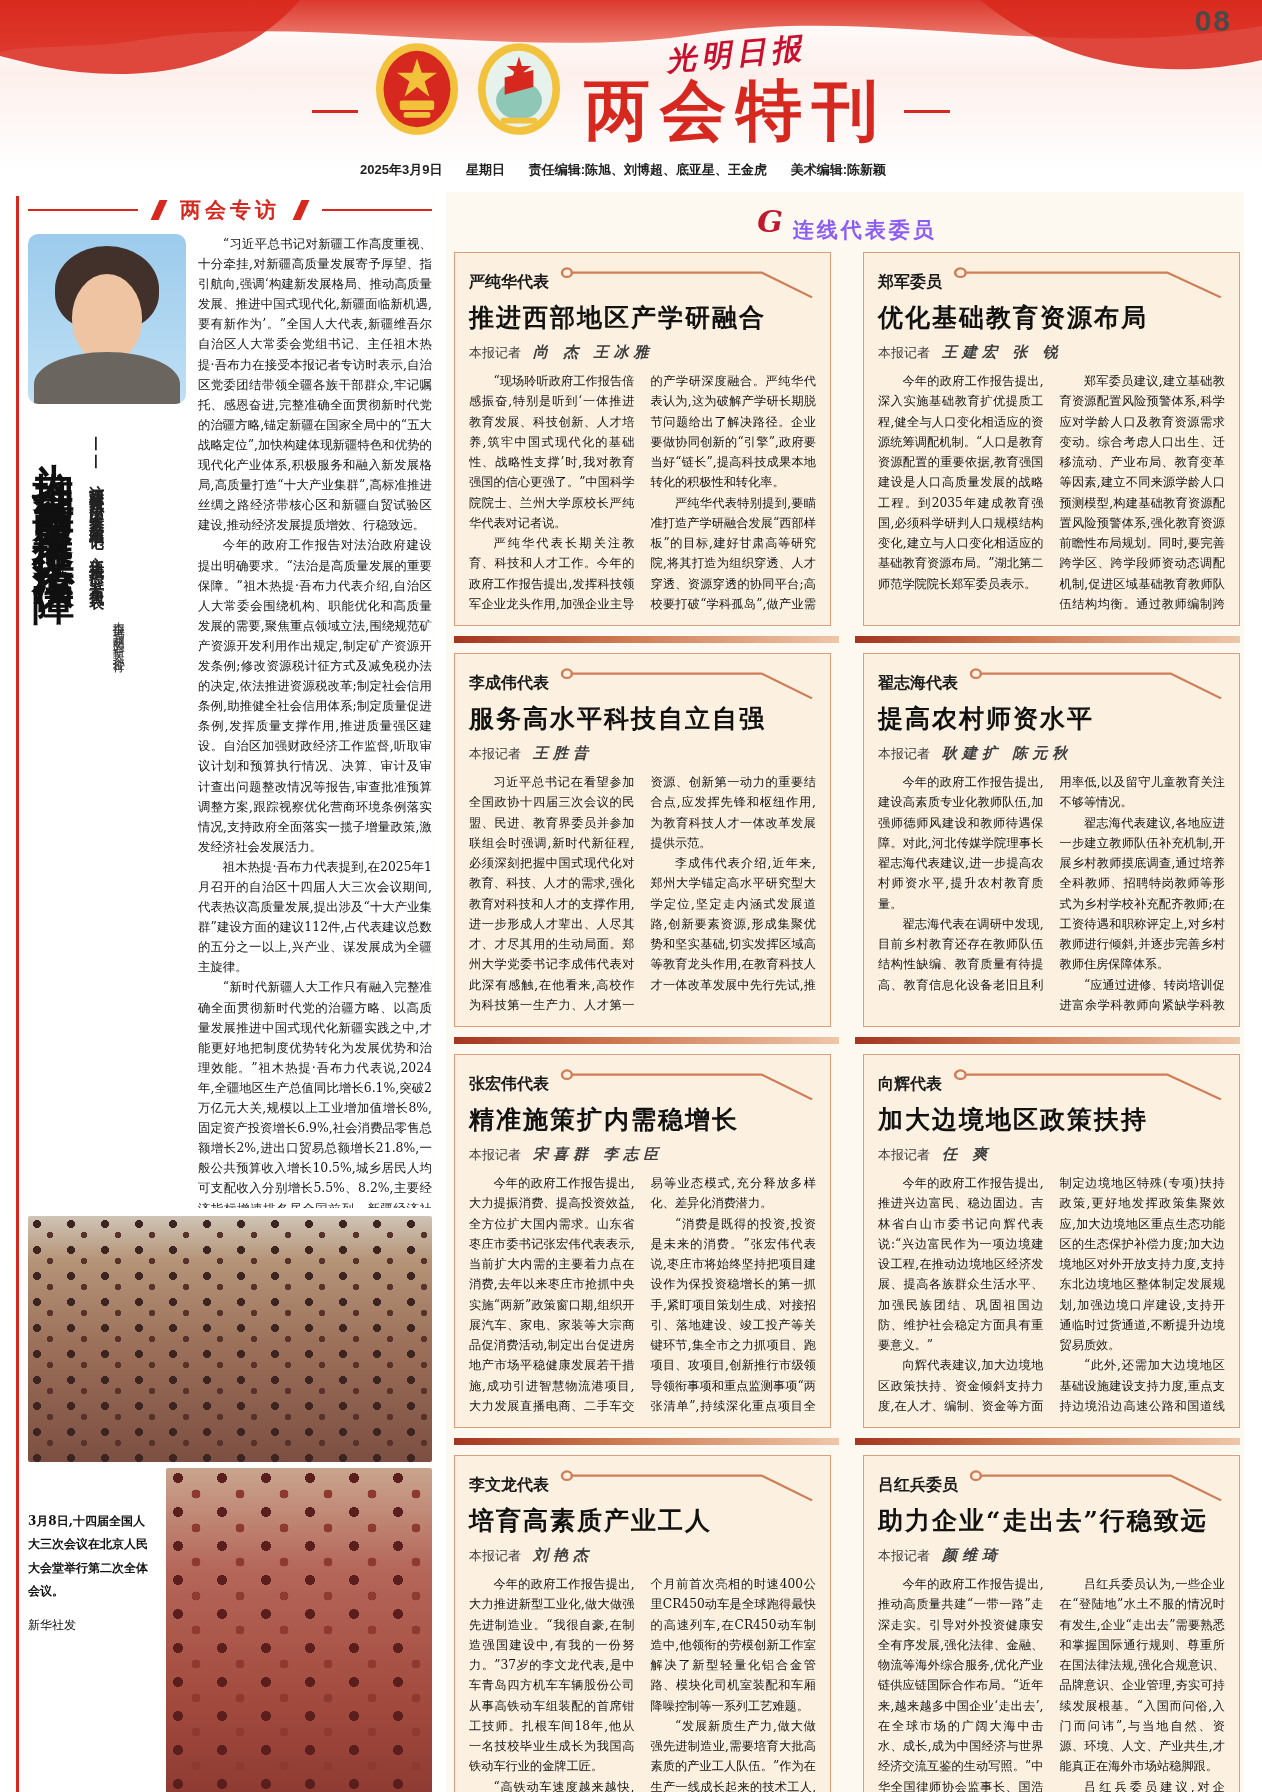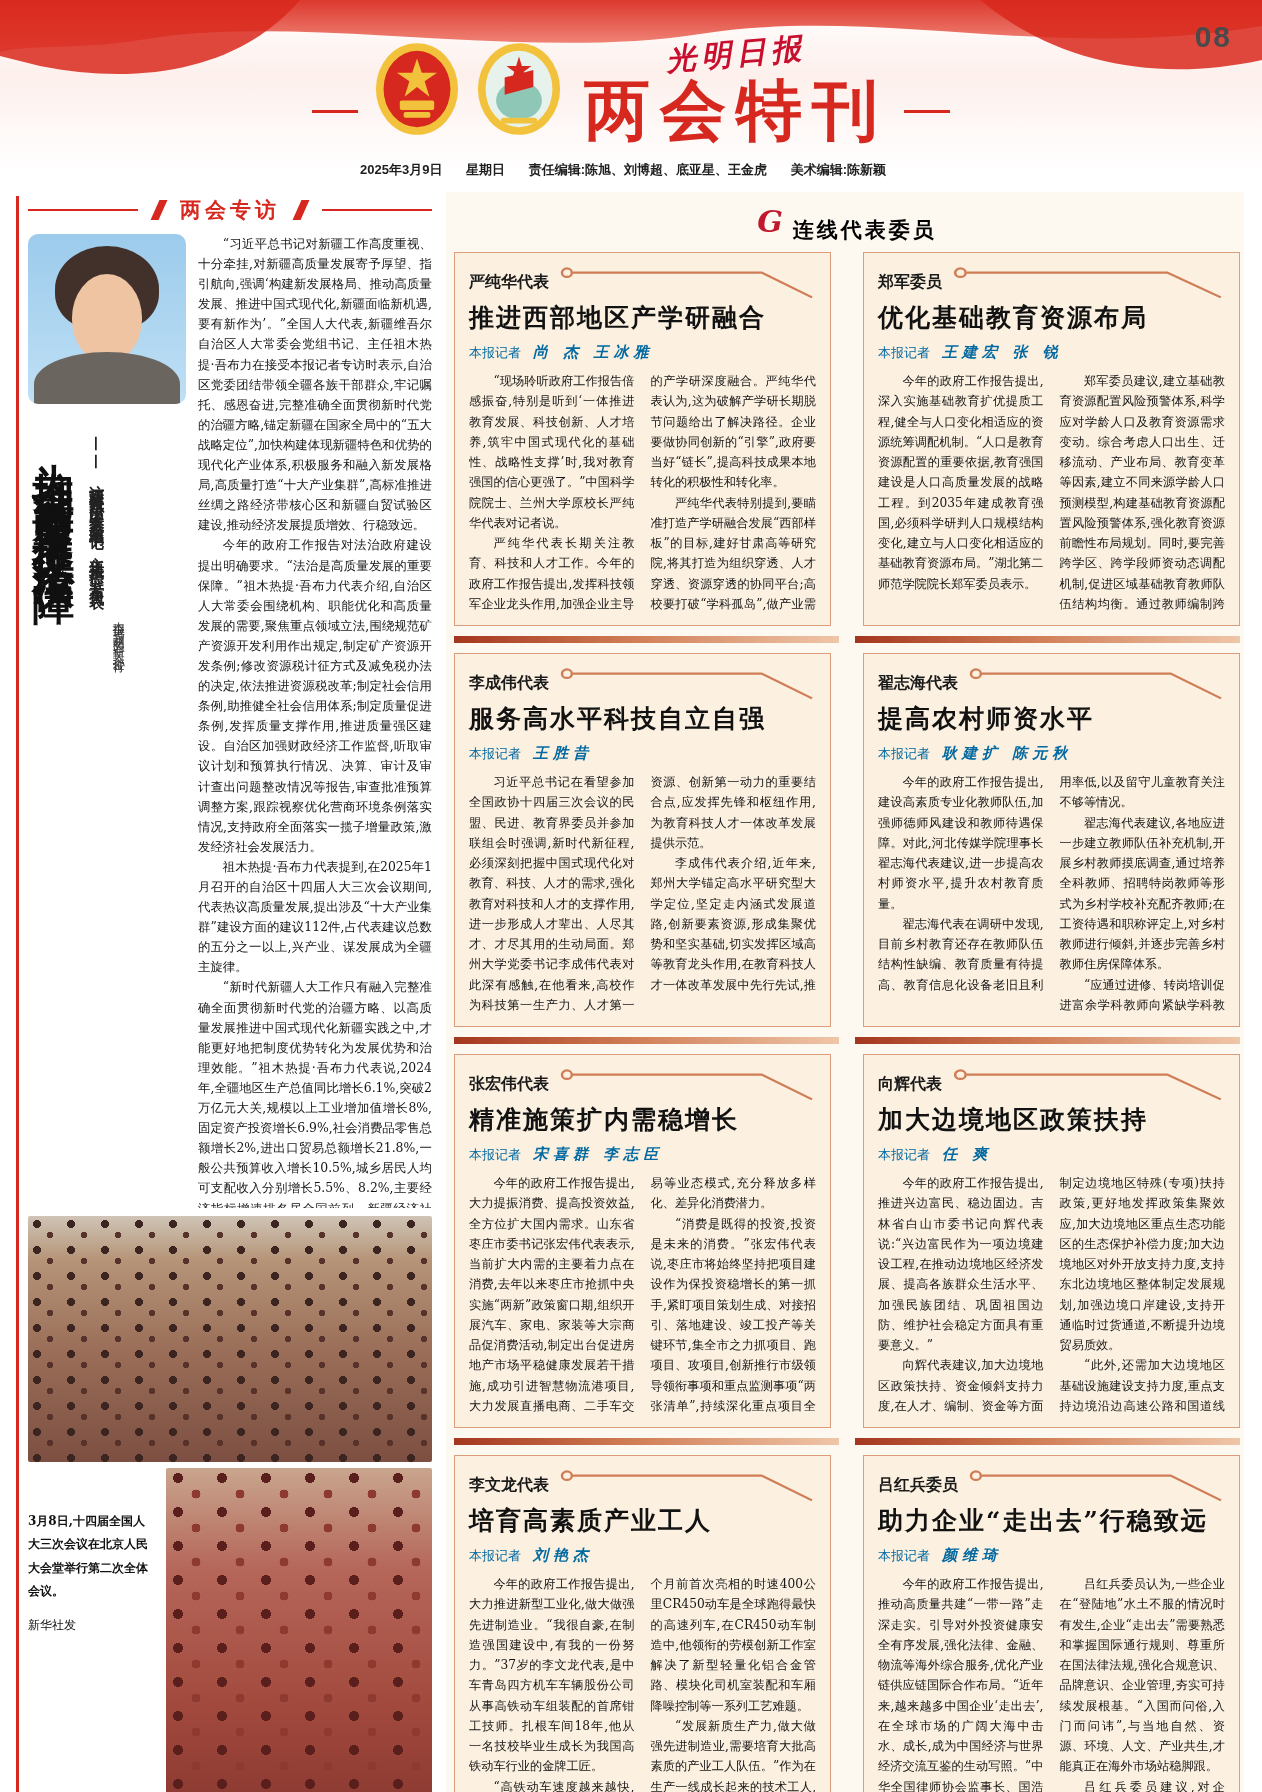--- a/index.html
+++ b/index.html
@@ -4,21 +4,21 @@
 <style>
   html,body{margin:0;padding:0;}
   body{
     width:1262px;height:1792px;position:relative;background:#ffffff;
     font-family:"DejaVu Serif","Liberation Serif",serif;color:#151515;overflow:hidden;
   }
   
   .header{position:relative;height:188px;overflow:hidden;
     background:linear-gradient(180deg,#fff 0%,#fdf0ec 40%,#ffffff 92%);}
   .header svg.band{position:absolute;top:0;left:0;}
-  .page-num{position:absolute;top:20px;right:30px;font:700 30px "Liberation Sans",sans-serif;color:#4a4a4a;letter-spacing:2px;}
+  .page-num{position:absolute;top:4px;right:30px;font:700 30px "Liberation Sans",sans-serif;color:#4a4a4a;letter-spacing:2px;}
   .mast{position:absolute;top:34px;left:0;right:0;display:flex;justify-content:center;align-items:center;gap:16px;}
   .rule-red{width:46px;height:3px;background:#d6281e;margin-top:46px;}
   .emblem{width:86px;height:98px;}
   .mast-stack{display:flex;flex-direction:column;align-items:center;margin-left:6px;}
   .logo-script{color:#c8102e;font:italic 900 30px "DejaVu Serif",serif;transform:rotate(-5deg);letter-spacing:5px;margin-bottom:2px;}
   .mast-title{color:#d6281e;font:900 66px "Liberation Sans",sans-serif;letter-spacing:10px;line-height:1;}
   .dateline{position:absolute;bottom:9px;left:0;right:16px;text-align:center;font:700 13px "Liberation Sans",sans-serif;color:#1d1d1d;}
   .dateline span{margin:0 10px;}
   
   .left-rule{position:absolute;left:16px;top:196px;bottom:0;width:3px;background:#d6281e;}
@@ -55,31 +55,31 @@
   .caption-credit{margin-top:10px;font-weight:400;}
   .photo2{flex:1;height:334px;border-radius:2px;
     background:
       radial-gradient(circle 9px at 12px 10px,#5a1f1c 55%,transparent 57%),
       radial-gradient(circle 8px at 30px 26px,#8e3a30 55%,transparent 57%),
       linear-gradient(180deg,#c9a58e 0%,#b5675a 30%,#a34a3e 70%,#8c3a32 100%);
     background-size:44px 34px,44px 34px,100% 100%;}
   
   .hotline-header{display:flex;justify-content:center;align-items:center;gap:10px;padding:8px 0 8px;}
   .g-mark{font:italic 900 30px "DejaVu Serif",serif;color:#c0182c;line-height:1;}
-  .hotline-title{font:900 21px "Liberation Sans",sans-serif;color:#000000;letter-spacing:3px;margin-top:16px;}
+  .hotline-title{font:900 21px "Liberation Sans",sans-serif;color:#8b5cf6;letter-spacing:3px;margin-top:16px;}
   .card-row{display:flex;gap:32px;}
   .bar-row{display:flex;gap:16px;margin:10px 0;}
   .bar{flex:1;height:7px;background:linear-gradient(90deg,#a4361f 0%,#cf7c54 45%,#efc6a8 100%);}
   .card{flex:1;background:#fcf1e1;border:1px solid #dc9d7c;padding:12px 14px 8px;height:352px;overflow:hidden;position:relative;}
   .card.tall{height:398px;}
   .speaker-row{display:flex;align-items:center;gap:10px;}
   .speaker{font:700 16px "Liberation Sans",sans-serif;color:#1a1a1a;white-space:nowrap;}
   .flourish{flex:1;height:34px;}
   .headline{font:900 25px "DejaVu Serif",serif;margin:2px 0 9px;letter-spacing:2px;color:#121212;}
-  .reporter{font-size:13px;color:#0369a1;margin-bottom:9px;font-family:"Liberation Sans",sans-serif;}
+  .reporter{font-size:13px;color:#404040;margin-bottom:9px;font-family:"Liberation Sans",sans-serif;}
   .reporter .names{font:italic 700 15px "DejaVu Serif",serif;margin-left:12px;letter-spacing:5px;}
   .card .body{columns:2;column-gap:16px;font-size:12.2px;line-height:1.66;text-align:justify;height:calc(100% - 100px);overflow:hidden;}
   .card .body p{margin:0;text-indent:2em;}
 </style>
 </head>
 <body>
 
 <div class="header">
   <svg class="band" width="1262" height="120" viewBox="0 0 1262 120">
     <defs>

